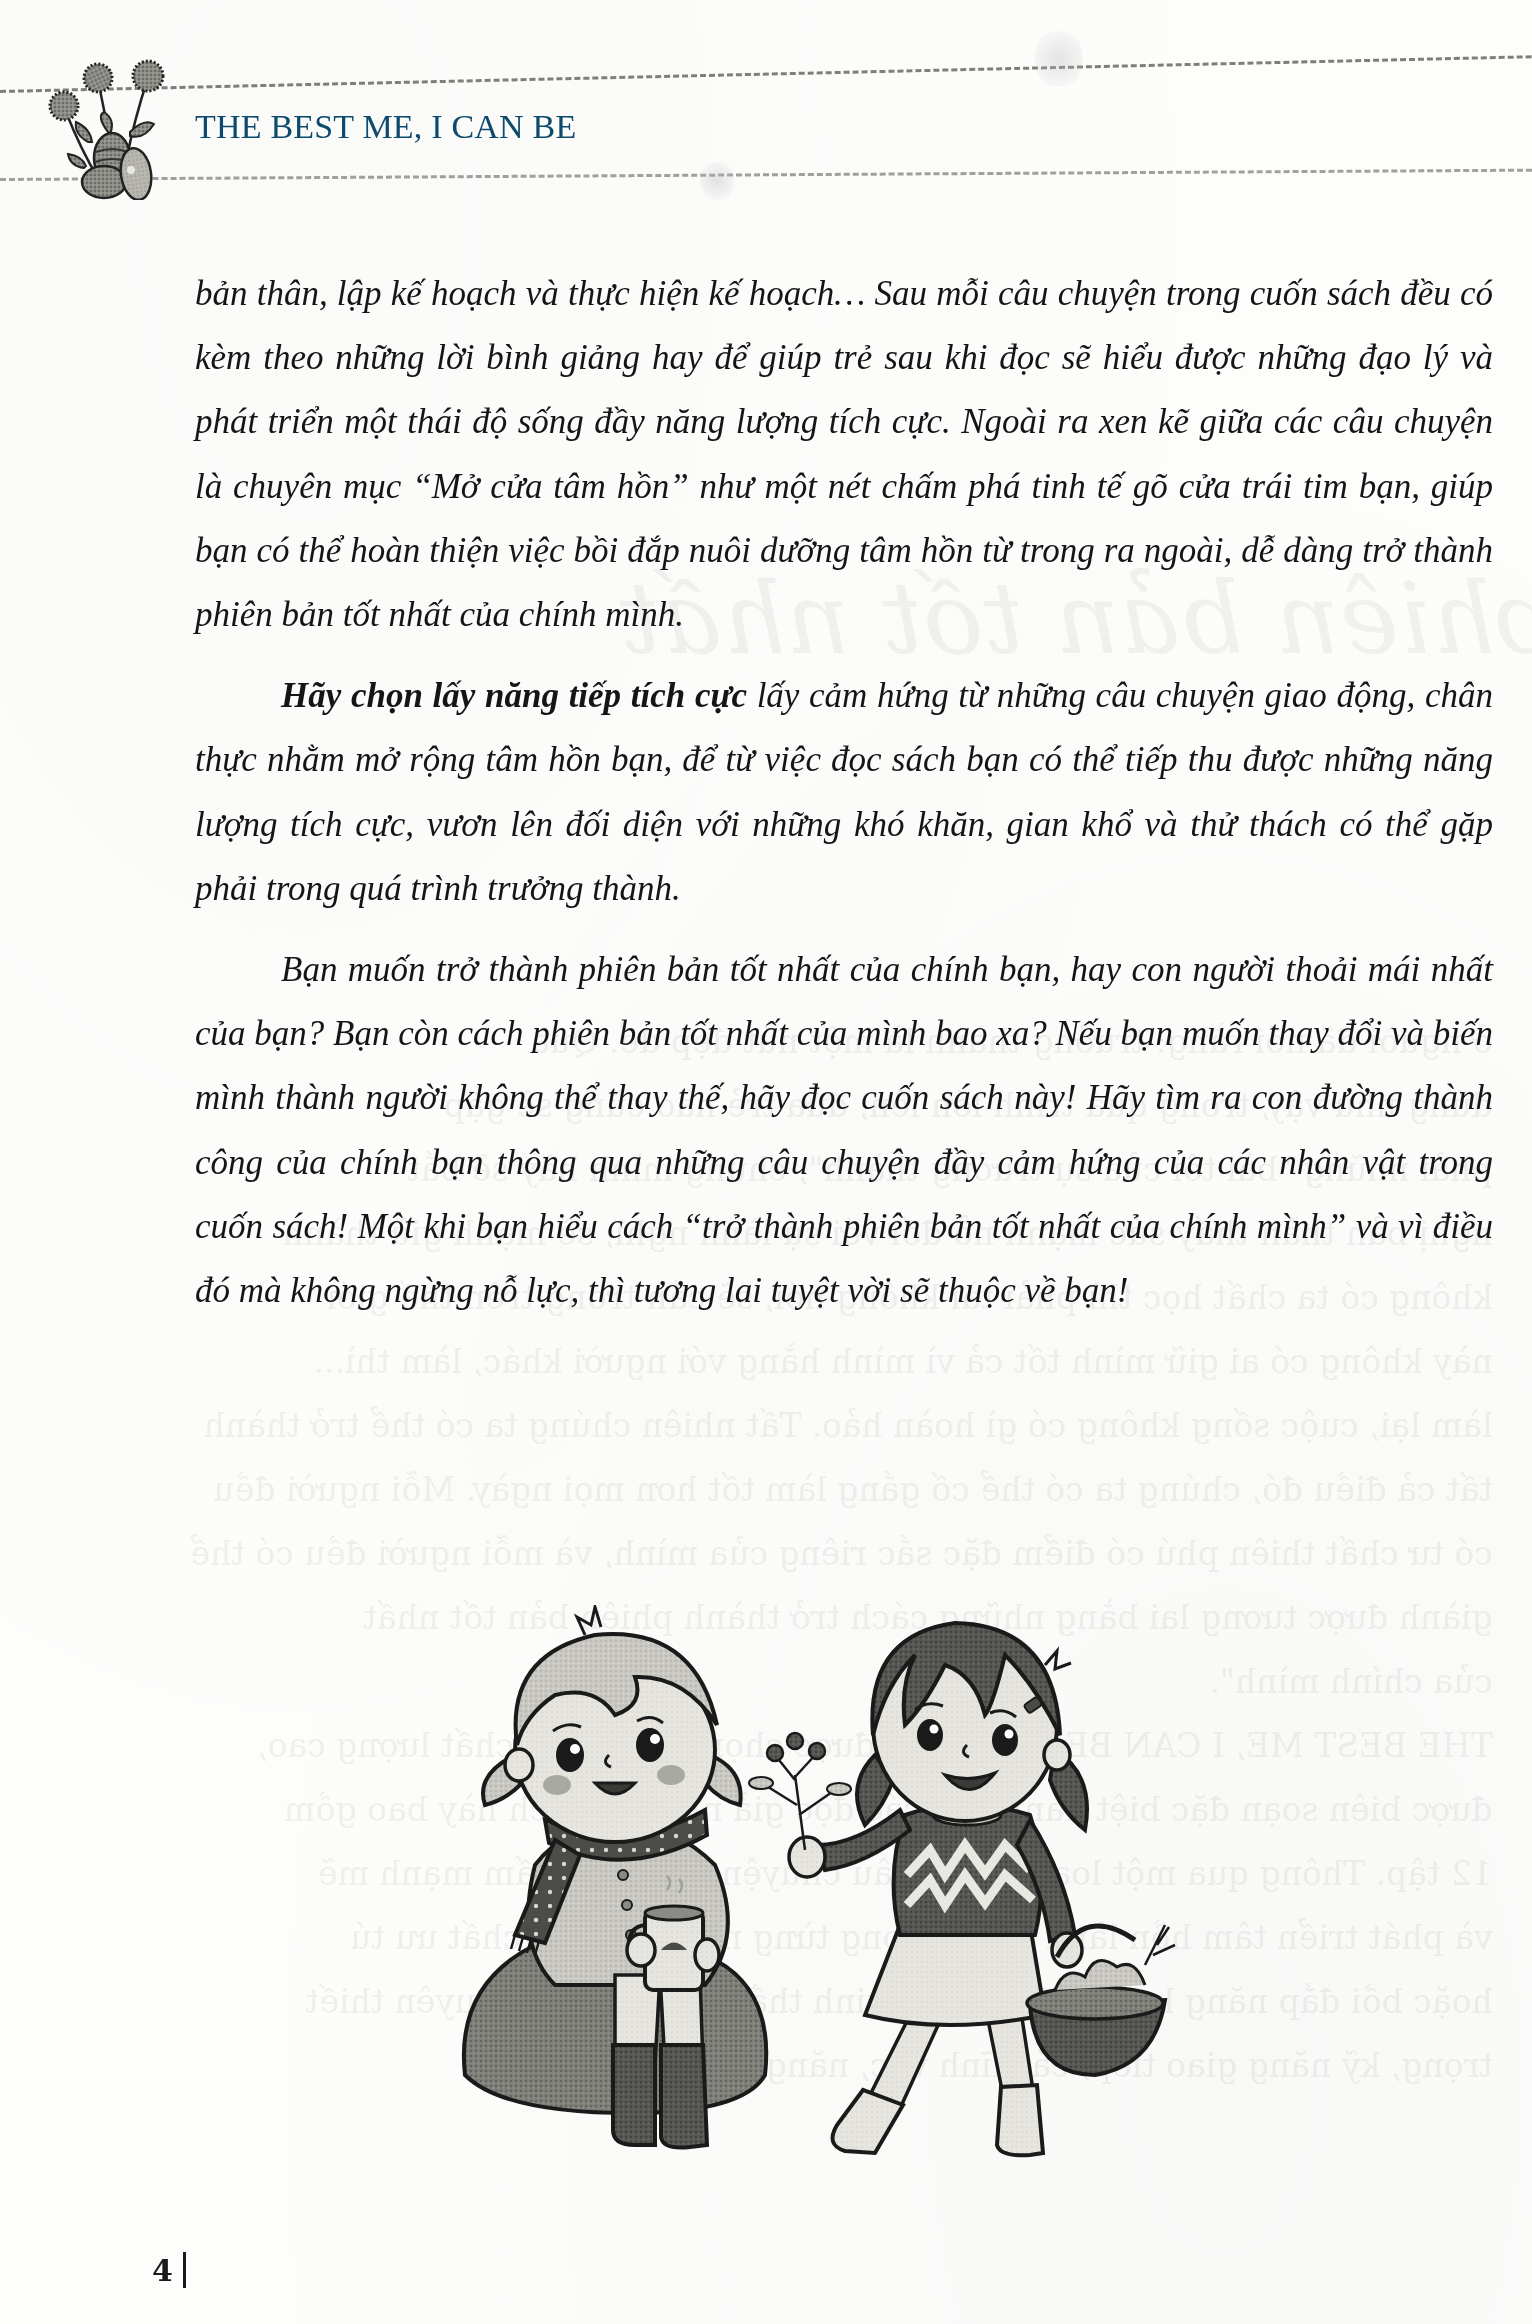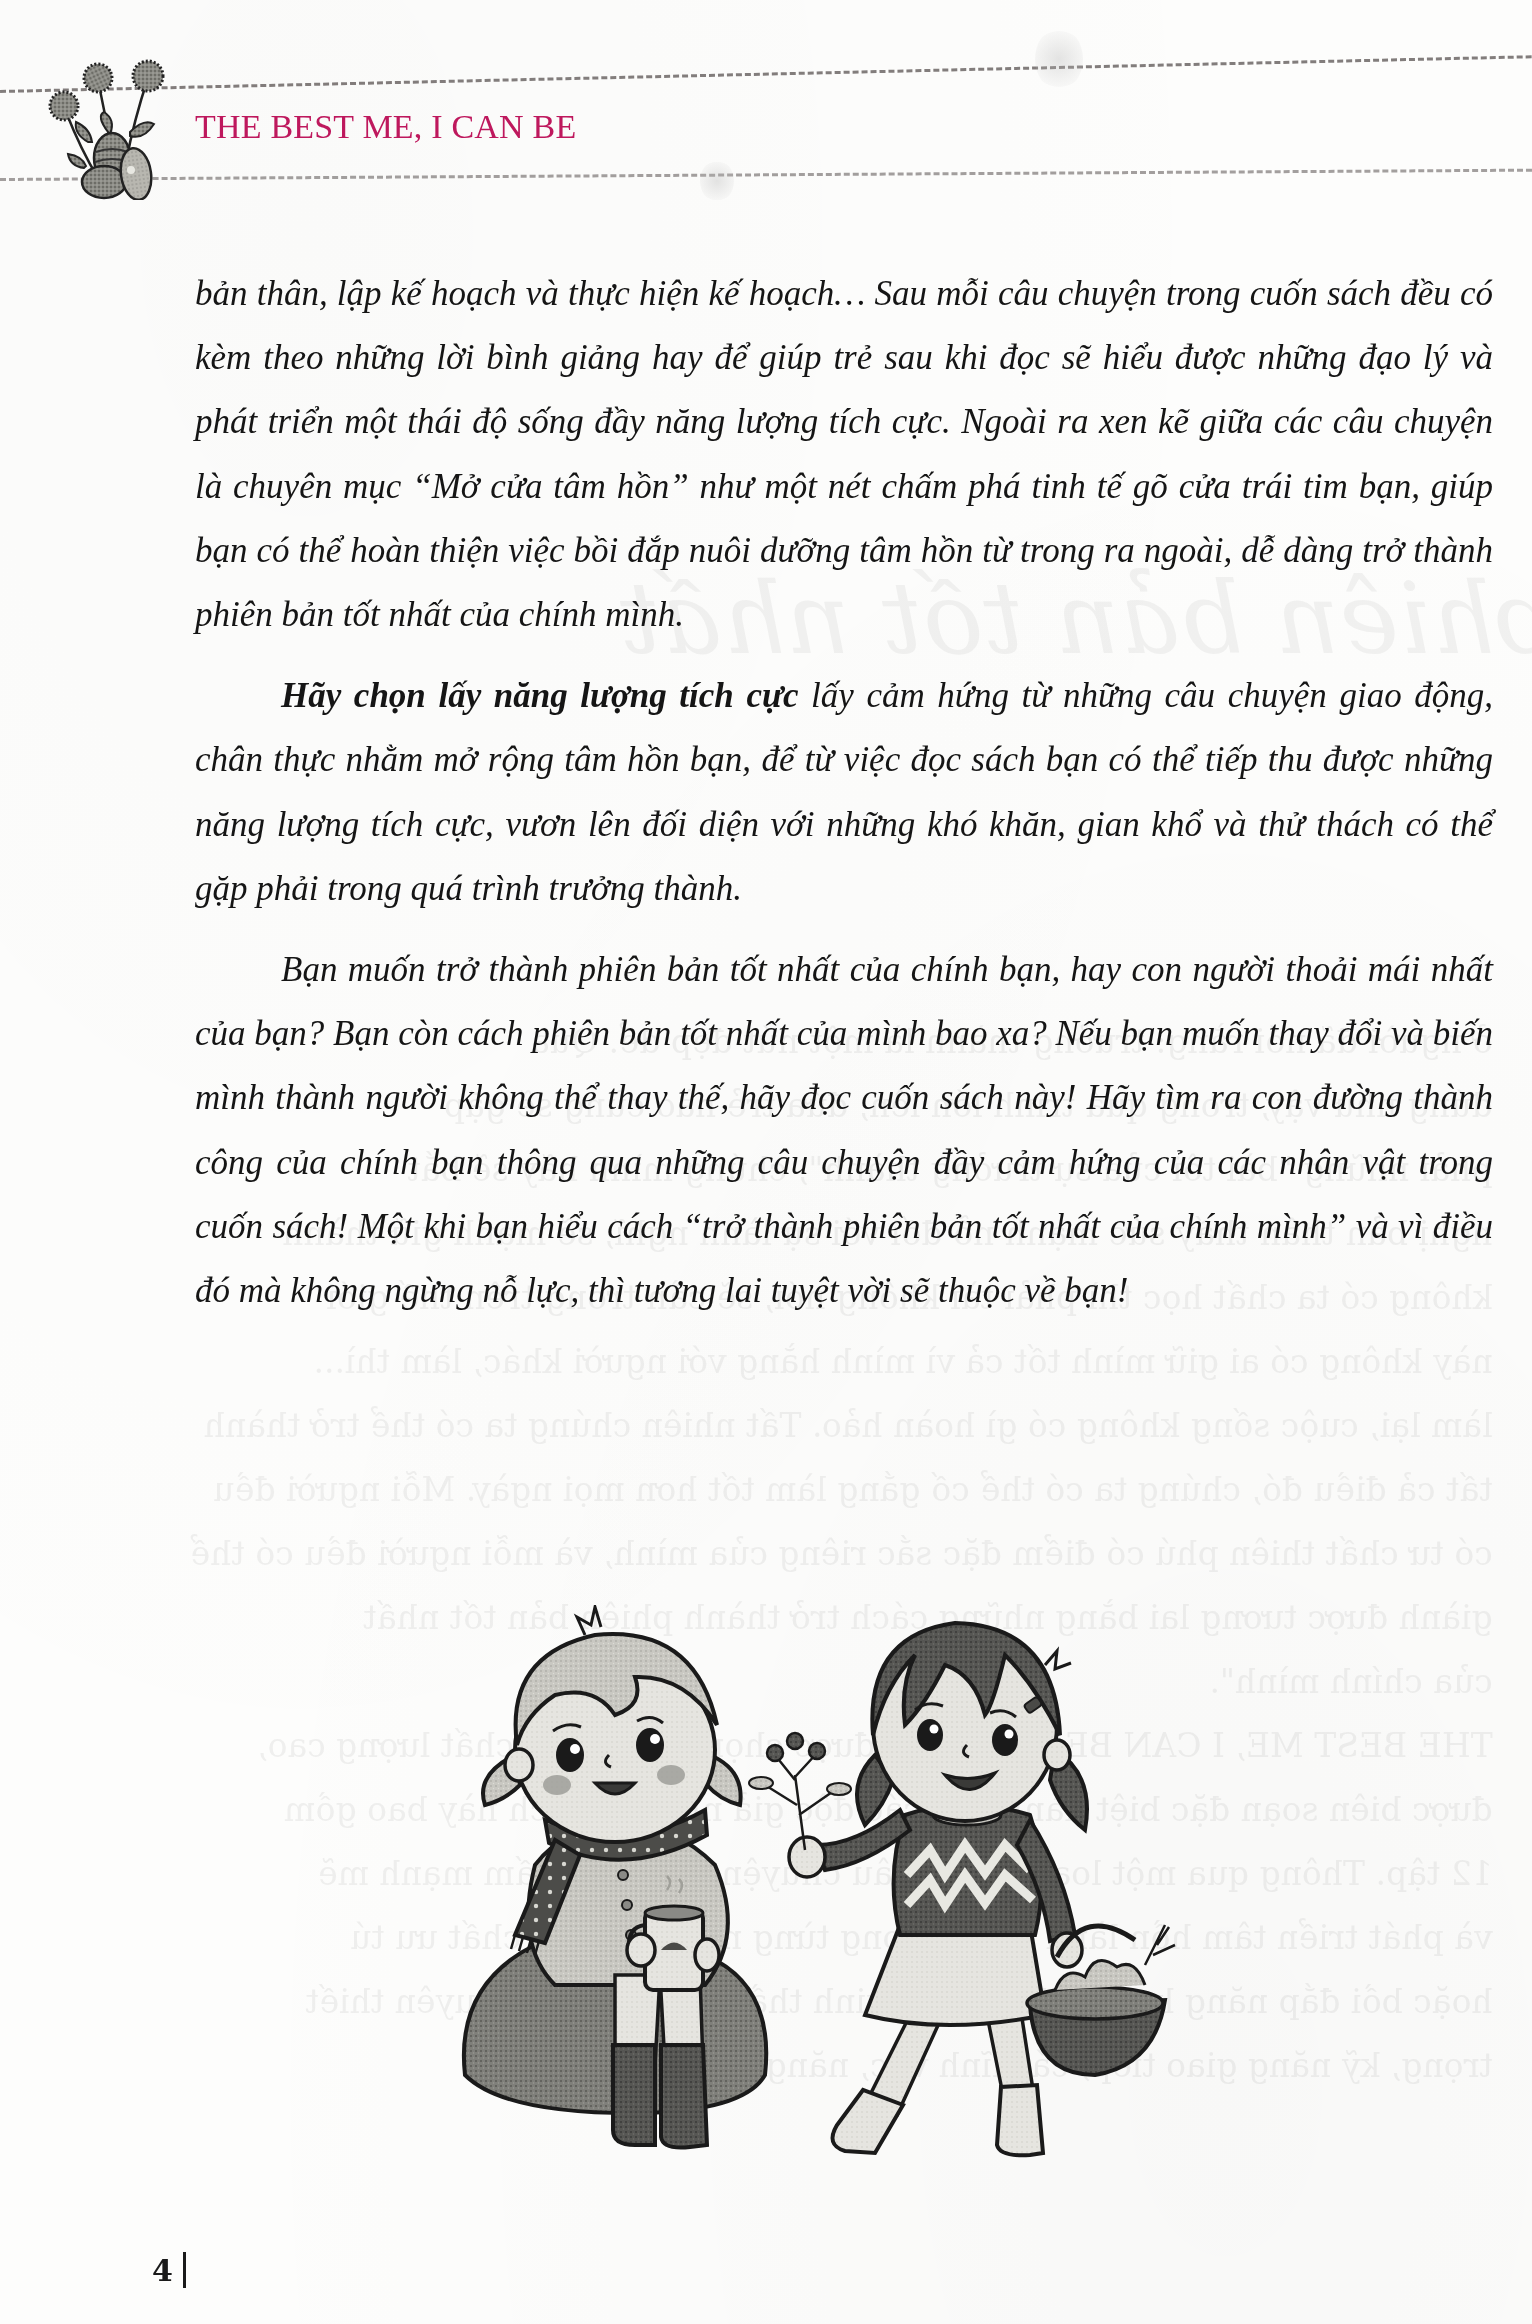--- a/index.html
+++ b/index.html
@@ -49,21 +49,21 @@
     .header-ornament {
       position: absolute;
       left: 26px; top: 50px;
       width: 150px; height: 150px;
     }
     .header-title {
       position: absolute;
       left: 195px; top: 108px;
       font-size: 34px;
       letter-spacing: 0.2px;
-      color: #be185d;
+      color: #0c4a6e;
       white-space: nowrap;
     }
     .header-stamp {
       position: absolute;
       width: 48px; height: 62px;
       border-radius: 50%;
       background: radial-gradient(circle, rgba(180,180,180,0.35), rgba(210,210,210,0.12) 70%, transparent 72%);
     }
 
     
@@ -211,21 +211,21 @@
   và phát triển tâm hồn lành mạnh trong từng những phẩm chất ưu tú<br>
   hoặc bồi đắp năng lực tự nhận thức, tinh thần, thích nghi, chuyên thiết<br>
   trọng, kỹ năng giao tiếp, các lĩnh vực, năng lực bảo vệ
 </div>
 
 <div class="body-text">
   <p class="para">
     <span class="lead"></span><span>bản thân, lập kế hoạch và thực hiện kế hoạch… Sau mỗi câu chuyện trong cuốn sách đều có kèm theo những lời bình giảng hay để giúp trẻ sau khi đọc sẽ hiểu được những đạo lý và phát triển một thái độ sống đầy năng lượng tích cực. Ngoài ra xen kẽ giữa các câu chuyện là chuyên mục “Mở cửa tâm hồn” như một nét chấm phá tinh tế gõ cửa trái tim bạn, giúp bạn có thể hoàn thiện việc bồi đắp nuôi dưỡng tâm hồn từ trong ra ngoài, dễ dàng trở thành phiên bản tốt nhất của chính mình.</span>
   </p>
   <p class="para indent">
-    <span class="lead">Hãy chọn lấy năng lượng tích cực</span><span> lấy cảm hứng từ những câu chuyện giao động, chân thực nhằm mở rộng tâm hồn bạn, để từ việc đọc sách bạn có thể tiếp thu được những năng lượng tích cực, vươn lên đối diện với những khó khăn, gian khổ và thử thách có thể gặp phải trong quá trình trưởng thành.</span>
+    <span class="lead">Hãy chọn lấy năng tiếp tích cực</span><span> lấy cảm hứng từ những câu chuyện giao động, chân thực nhằm mở rộng tâm hồn bạn, để từ việc đọc sách bạn có thể tiếp thu được những năng lượng tích cực, vươn lên đối diện với những khó khăn, gian khổ và thử thách có thể gặp phải trong quá trình trưởng thành.</span>
   </p>
   <p class="para indent">
     <span class="lead"></span><span>Bạn muốn trở thành phiên bản tốt nhất của chính bạn, hay con người thoải mái nhất của bạn? Bạn còn cách phiên bản tốt nhất của mình bao xa? Nếu bạn muốn thay đổi và biến mình thành người không thể thay thế, hãy đọc cuốn sách này! Hãy tìm ra con đường thành công của chính bạn thông qua những câu chuyện đầy cảm hứng của các nhân vật trong cuốn sách! Một khi bạn hiểu cách “trở thành phiên bản tốt nhất của chính mình” và vì điều đó mà không ngừng nỗ lực, thì tương lai tuyệt vời sẽ thuộc về bạn!</span>
   </p>
 </div>
 
 <svg class="illustration" viewBox="0 0 800 560" xmlns="http://www.w3.org/2000/svg">
   <defs>
     <pattern id="grain" width="5" height="5" patternUnits="userSpaceOnUse">
       <rect width="5" height="5" fill="#7f7f7a"></rect>

